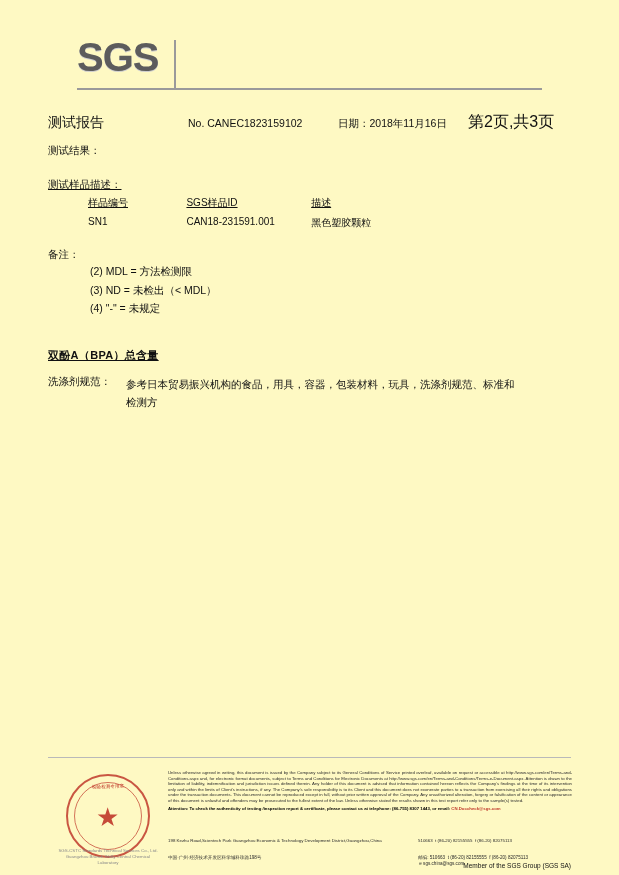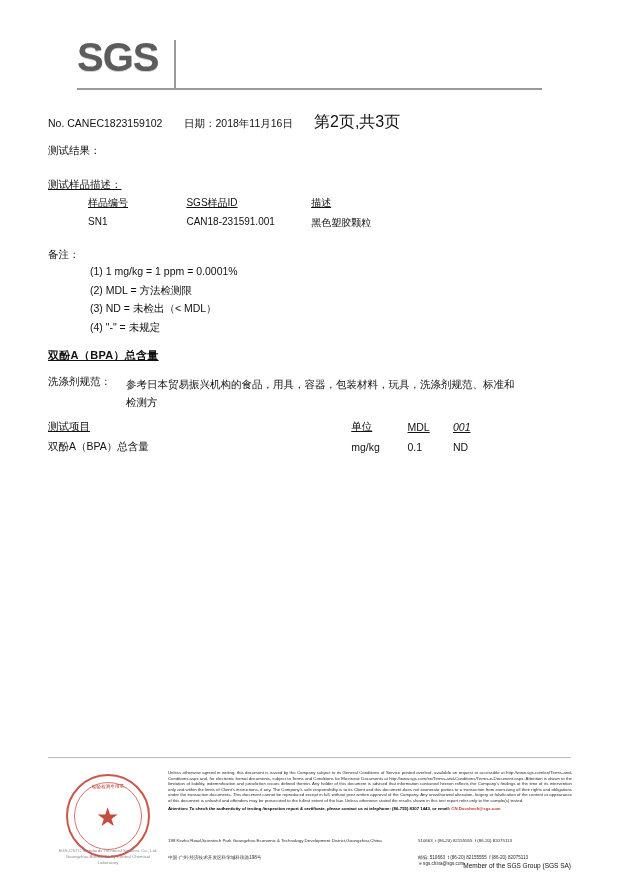--- a/index.html
+++ b/index.html
@@ -5,21 +5,21 @@
   * { box-sizing: border-box; }
   html, body {
     margin: 0; padding: 0;
     background: #8d8d8d;
     font-family: "Liberation Sans", sans-serif;
   }
   .page {
     position: relative;
     width: 619px;
     height: 875px;
-    background: #ffffff;
+    background: #fef9c3;
     overflow: hidden;
     padding-left: 47px;
   }
   
   .logo-wrap {
     position: absolute;
     left: 77px;
     top: 36px;
     width: 100px;
     height: 48px;
@@ -59,21 +59,21 @@
     align-items: baseline;
   }
   .doc-title {
     font-size: 14px;
     color: #111;
     width: 140px;
   }
   .doc-no {
     font-size: 10.5px;
     color: #111;
-    width: 136px;
+    width: 150px;
   }
   .doc-date {
     font-size: 10.5px;
     color: #111;
     width: 130px;
     text-align: left;
   }
   .doc-page {
     font-size: 16px;
     color: #111;
@@ -280,20 +280,21 @@
 
 <div class="page">
 
   <div class="logo-wrap">
     <div class="logo-text">SGS</div>
   </div>
   <div class="logo-tick"></div>
   <div class="logo-bar"></div>
 
   <div class="title-row">
+    <div class="doc-title">测试报告</div>
     <div class="doc-no">No. CANEC1823159102</div>
     <div class="doc-date">日期：2018年11月16日</div>
     <div class="doc-page">第2页,共3页</div>
   </div>
 
   <div class="blk" style="left:48px; top:143px;">测试结果：</div>
 
   <div class="blk label-u" style="left:48px; top:177px;">测试样品描述：</div>
 
   <table class="sample-table">
@@ -308,51 +309,32 @@
       <tr>
         <td class="col-a">SN1</td>
         <td class="col-b">CAN18-231591.001</td>
         <td class="col-c">黑色塑胶颗粒</td>
       </tr>
     </tbody>
   </table>
 
   <div class="blk" style="left:48px; top:247px;">备注：</div>
   <div class="notes">
-    <div>(1) 1 mg/kg = 1 ppm = 0.0001%</div>
     <div>(2) MDL = 方法检测限</div>
     <div>(3) ND = 未检出（&lt; MDL）</div>
     <div>(4) "-" = 未规定</div>
   </div>
 
   <div class="section-h">双酚A（BPA）总含量</div>
 
   <div class="method-label">洗涤剂规范：</div>
   <div class="method-body">
     <div>参考日本贸易振兴机构的食品，用具，容器，包装材料，玩具，洗涤剂规范、标准和检测方</div>
   </div>
 
-  <table class="res-table">
-    <thead>
-      <tr>
-        <th class="rc-item"><span>测试项目</span></th>
-        <th class="rc-unit"><span>单位</span></th>
-        <th class="rc-mdl"><span>MDL</span></th>
-        <th class="rc-val"><span class="ital">001</span></th>
-      </tr>
-    </thead>
-    <tbody>
-      <tr>
-        <td class="rc-item">双酚A（BPA）总含量</td>
-        <td class="rc-unit">mg/kg</td>
-        <td class="rc-mdl">0.1</td>
-        <td class="rc-val">ND</td>
-      </tr>
-    </tbody>
-  </table>
 
   <div class="footer-line"></div>
 
   <div class="stamp">
     <div class="stamp-circle"></div>
     <div class="stamp-inner"></div>
     <div class="stamp-star">★</div>
     <div class="stamp-cn">检验检测专用章</div>
     <div class="stamp-txt-b">
       <div>SGS-CSTC Standards Technical Services Co., Ltd.</div>

